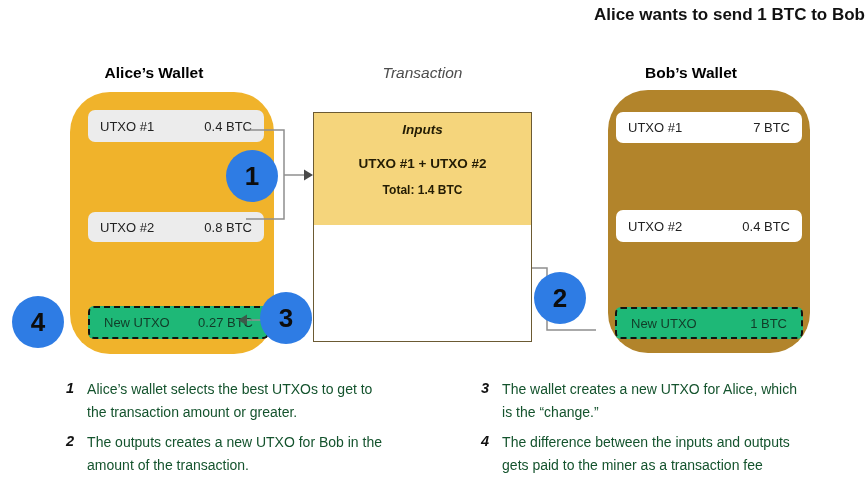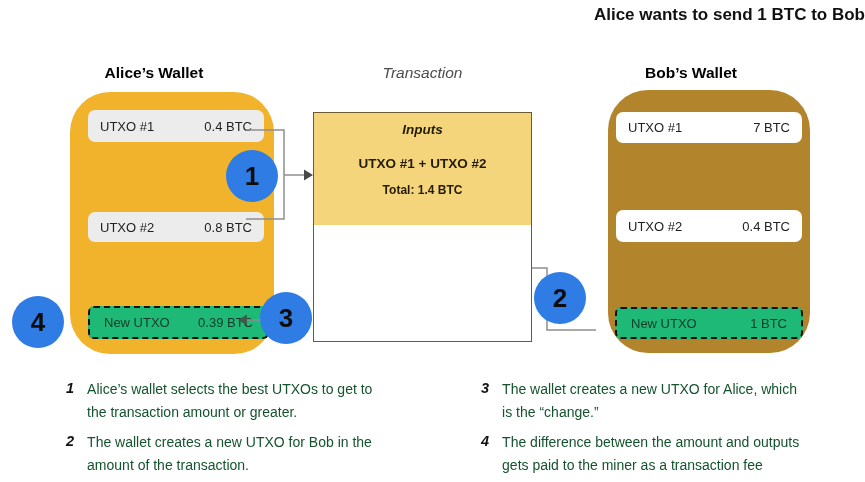--- a/index.html
+++ b/index.html
@@ -93,21 +93,21 @@
     <div class="utxo-row" style="top:18px;height:32px;">
       <span>UTXO #1</span>
       <span>0.4 BTC</span>
     </div>
     <div class="utxo-row" style="top:120px;height:30px;">
       <span>UTXO #2</span>
       <span>0.8 BTC</span>
     </div>
     <div class="new-utxo">
       <span>New UTXO</span>
-      <span>0.39 BTC</span>
+      <span>0.27 BTC</span>
     </div>
   </div>
 
   <div class="transaction">
     <div class="tx-inputs">
       <div class="tx-section-title">Inputs</div>
       <div class="tx-line">UTXO #1 + UTXO #2</div>
       <div class="tx-total">Total: 1.4 BTC</div>
     </div>
   </div>
@@ -140,24 +140,24 @@
   <div class="marker m2">2</div>
   <div class="marker m3">3</div>
   <div class="marker m4">4</div>
 
   <div class="note n1">
     <span class="note-num">1</span>
     <span class="note-text">Alice’s wallet selects the best UTXOs to get to the transaction amount or greater.</span>
   </div>
   <div class="note n2">
     <span class="note-num">2</span>
-    <span class="note-text">The wallet creates a new UTXO for Bob  in the amount of the transaction.</span>
+    <span class="note-text">The outputs creates a new UTXO for Bob  in the amount of the transaction.</span>
   </div>
   <div class="note n3">
     <span class="note-num">3</span>
     <span class="note-text">The wallet creates a new UTXO for Alice, which is the “change.”</span>
   </div>
   <div class="note n4">
     <span class="note-num">4</span>
-    <span class="note-text">The difference between the amount and outputs gets paid to the miner as a transaction fee</span>
+    <span class="note-text">The difference between the inputs and outputs gets paid to the miner as a transaction fee</span>
   </div>
 
 </div>
 
 </body></html>

